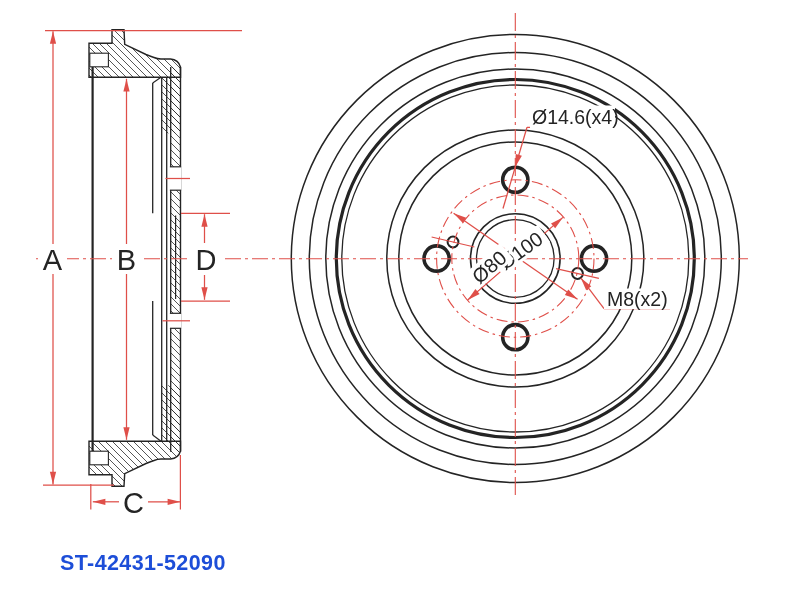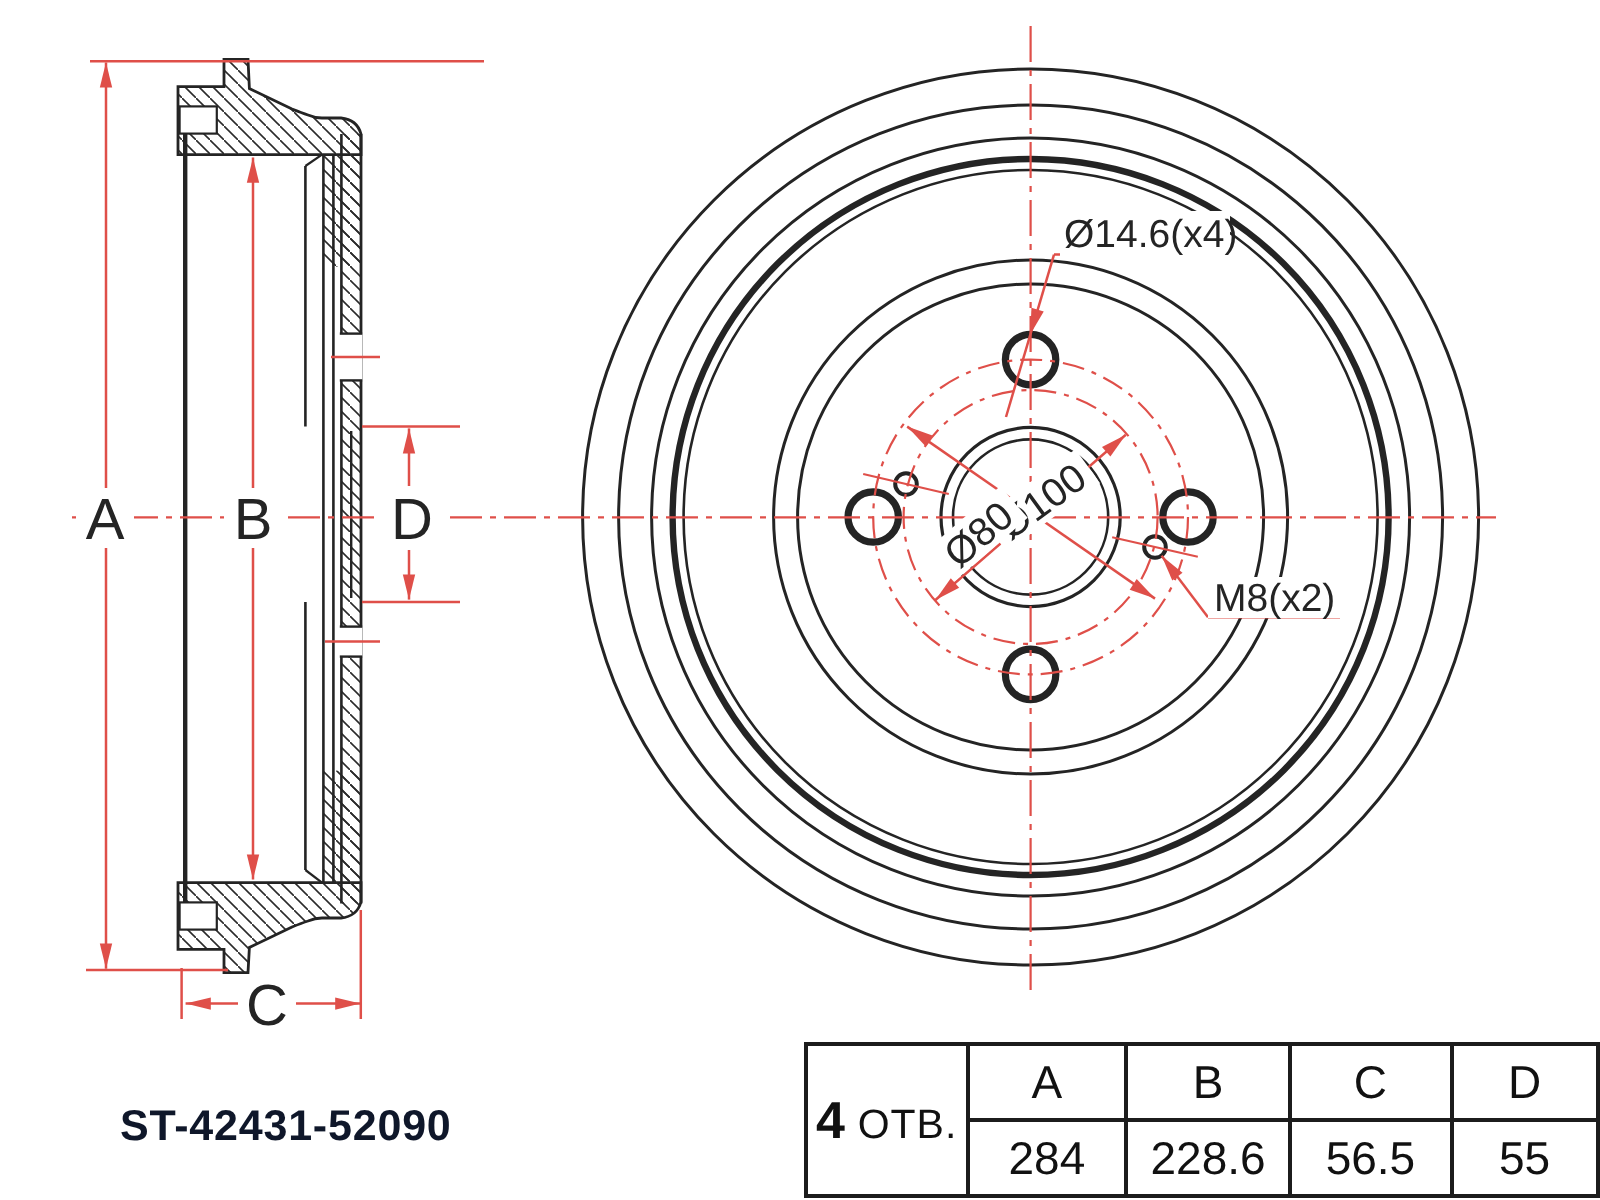--- a/index.html
+++ b/index.html
@@ -14,21 +14,21 @@
   #spec-table-wrap{position:absolute;left:402px;top:521px;}
   table.spec{border-collapse:collapse;table-layout:fixed;}
   table.spec td{border:2px solid #1c1c1c;text-align:center;vertical-align:middle;
                 font-size:23px;color:#111;padding:0;background:#fff;}
   td.c-note{width:79px;}
   td.c-a{width:78px;} td.c-b{width:80px;} td.c-c{width:79px;} td.c-d{width:72px;}
   tr.r{height:38px;}
   .note-num{font-size:26px;font-weight:700;}
   .note-txt{font-size:20.5px;letter-spacing:.5px;}
   #part-number{position:absolute;left:60px;top:551px;font-size:21.5px;font-weight:700;
-               color:#0f172a;letter-spacing:.4px;text-align:center;}
+               color:#1d4ed8;letter-spacing:.4px;text-align:center;}
 </style>
 </head>
 <body>
 
 <div id="stage">
 
 <svg id="drawing" width="800" height="600" viewBox="0 0 800 600">
   <defs>
     <pattern id="hatch" width="7" height="7" patternUnits="userSpaceOnUse">
       <line x1="-1" y1="-1" x2="8" y2="8" stroke="#2b2b2b" stroke-width="0.8"></line>
@@ -176,38 +176,16 @@
       <rect x="-29" y="-11.5" width="58" height="21" fill="#ffffff"></rect>
       <text class="anno-rot" text-anchor="middle" y="6.5" fill="#242424">Ø100</text>
     </g>
     <g transform="translate(489.5,267.5) rotate(-41)">
       <rect x="-24" y="-11.5" width="48" height="21" fill="#ffffff"></rect>
       <text class="anno-rot" text-anchor="middle" y="6.5" fill="#242424">Ø80</text>
     </g>
   </g>
 </svg>
 
-<div id="spec-table-wrap">
-  <table class="spec">
-    <tbody>
-          <tr class="r">
-      <td class="c-note" rowspan="2">
-        <span class="note-num">4</span>
-        <span class="note-txt">ОТВ.</span>
-      </td>
-      <td class="c-a">A</td>
-      <td class="c-b">B</td>
-      <td class="c-c">C</td>
-      <td class="c-d">D</td>
-    </tr>
-    <tr class="r">
-      <td>284</td>
-      <td>228.6</td>
-      <td>56.5</td>
-      <td>55</td>
-    </tr>
-  </tbody>
-      </table>
-</div>
 
 <div id="part-number">ST-42431-52090</div>
 
 </div>
 
 </body></html>

